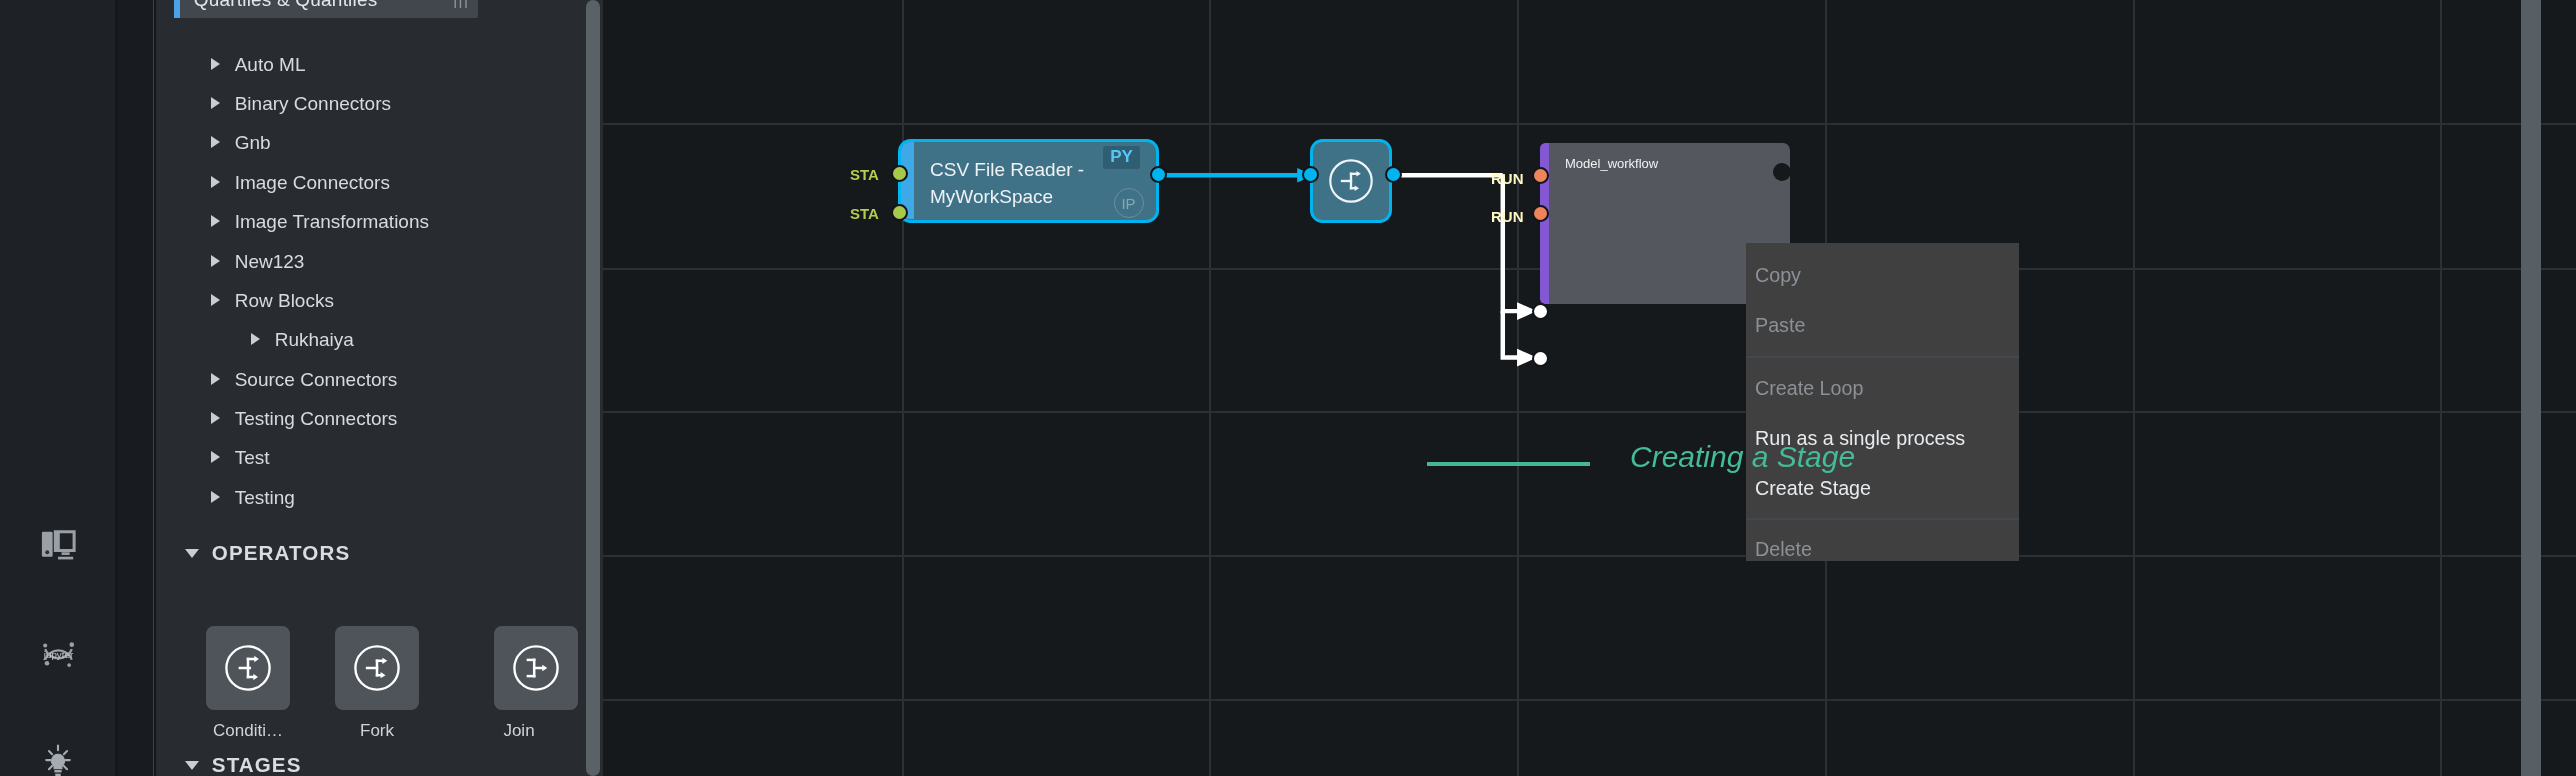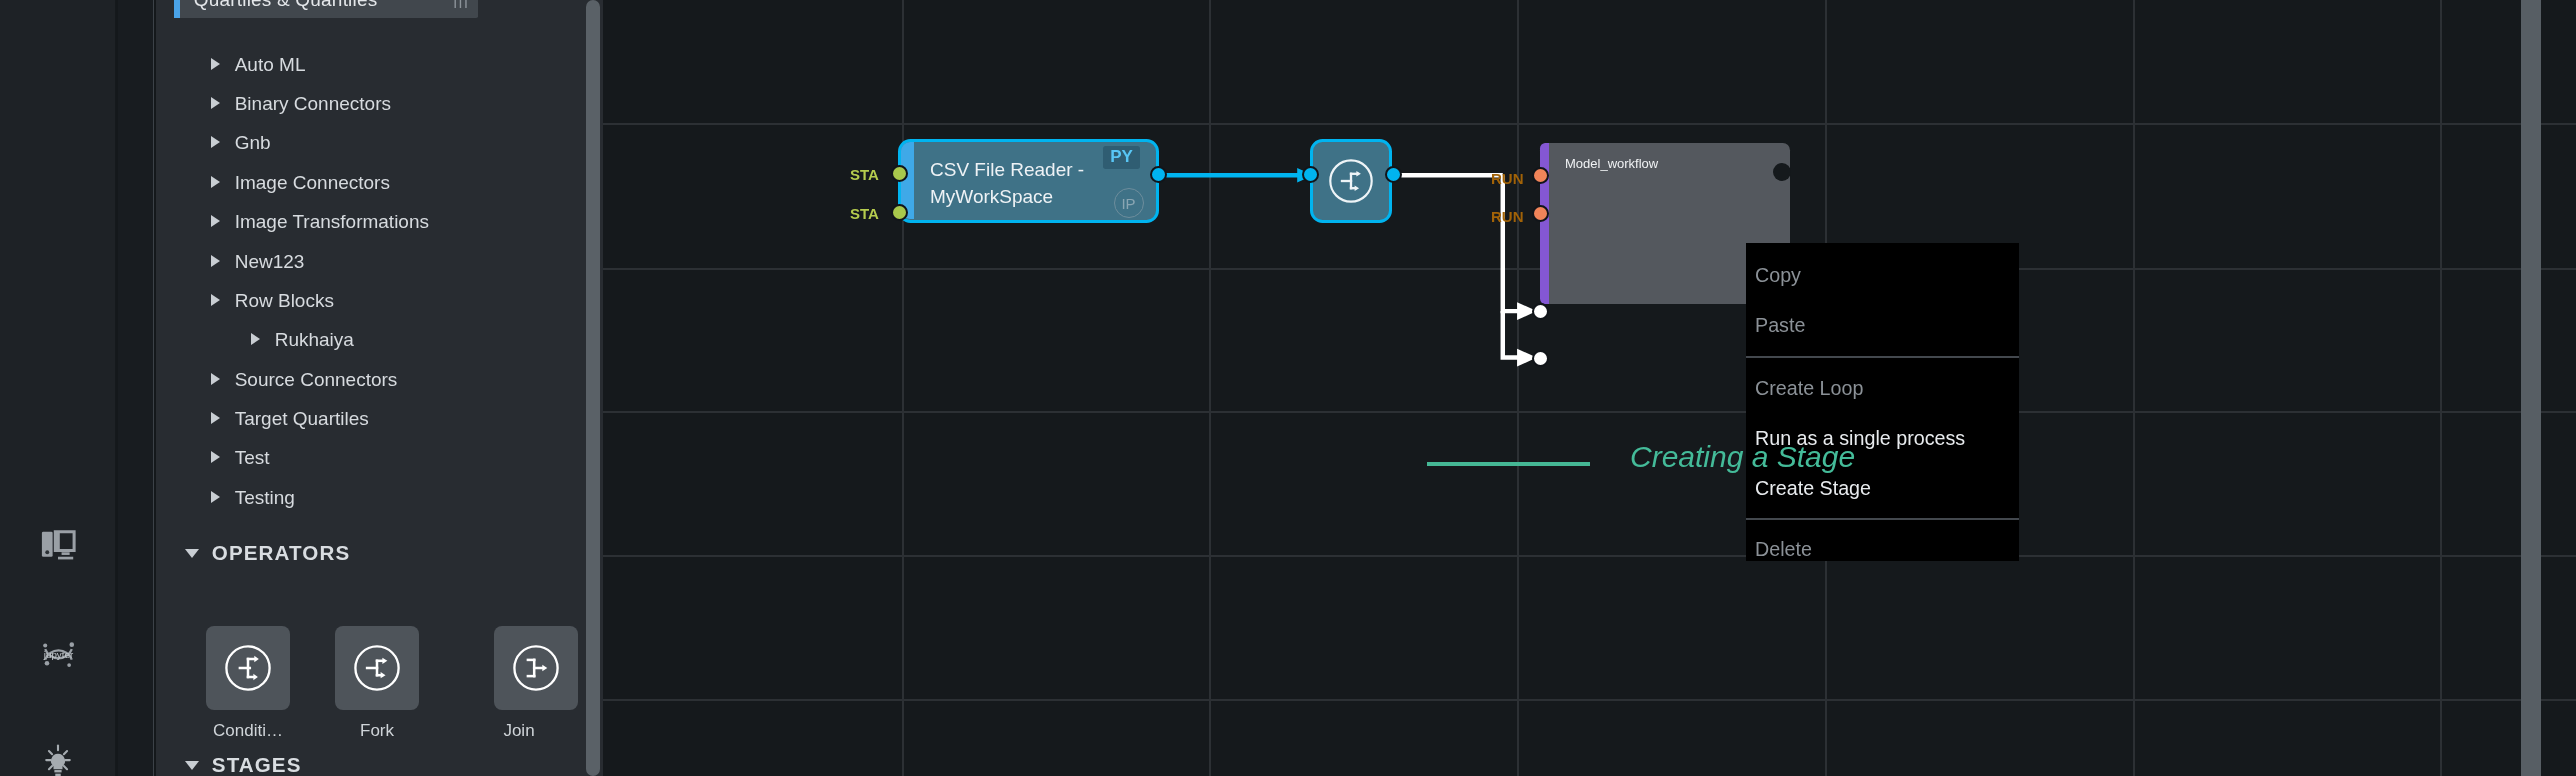--- a/index.html
+++ b/index.html
@@ -178,29 +178,29 @@
   }
   .port-cyan { background: #00b4f0; }
   .port-green { background: #a8c84c; }
   .port-orange { background: #f08459; }
   .port-white { background: #ffffff; }
   .port-label {
     position: absolute; font-size: 15px; font-weight: bold;
     font-family: "Liberation Sans", sans-serif; white-space: nowrap;
   }
   .lbl-sta { color: #b5cc4e; }
-  .lbl-run { color: #a16207; text-align: right; }
+  .lbl-run { color: #fef9c3; text-align: right; }
 
   
   .wire { position: absolute; }
 
   
   .ctx {
     position: absolute; left: 1143px; top: 243px; width: 273px; height: 318px;
-    background: #000000;
+    background: #404040;
   }
   .ctx-item {
     position: absolute; left: 0; width: 273px; height: 50px;
     display: flex; align-items: center; padding-left: 9px;
   }
   .ctx-item .txt { font-size: 19.7px; padding-left: 0; }
   .ctx-enabled .txt { color: #e8ebee; }
   .ctx-disabled .txt { color: #8b9197; }
   .ctx-sep {
     position: absolute; left: 0; width: 273px; height: 1.8px; background: #43484e;
@@ -303,21 +303,21 @@
     <div class="tree-item" style="top:320px;padding-left:40px;">
       <span class="tree-arrow"></span>
       <span class="tree-label">Rukhaiya</span>
     </div>
     <div class="tree-item" style="top:360px;">
       <span class="tree-arrow"></span>
       <span class="tree-label">Source Connectors</span>
     </div>
     <div class="tree-item" style="top:399px;">
       <span class="tree-arrow"></span>
-      <span class="tree-label">Target Quartiles</span>
+      <span class="tree-label">Testing Connectors</span>
     </div>
     <div class="tree-item" style="top:478px;">
       <span class="tree-arrow"></span>
       <span class="tree-label">Testing</span>
     </div>
     <div class="tree-item" style="top:438px;">
       <span class="tree-arrow"></span>
       <span class="tree-label">Test</span>
     </div>
 

